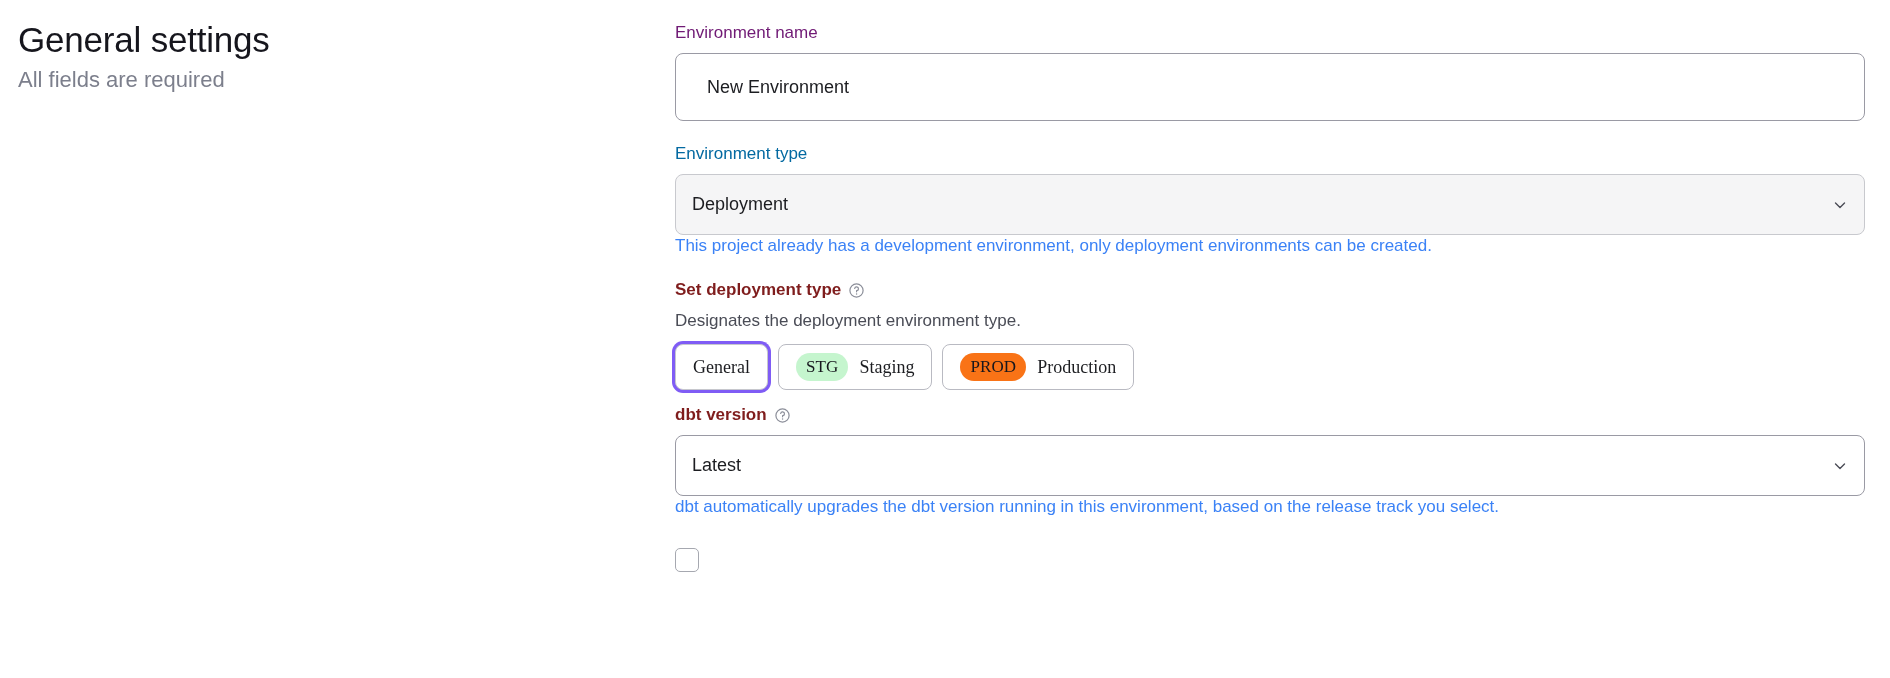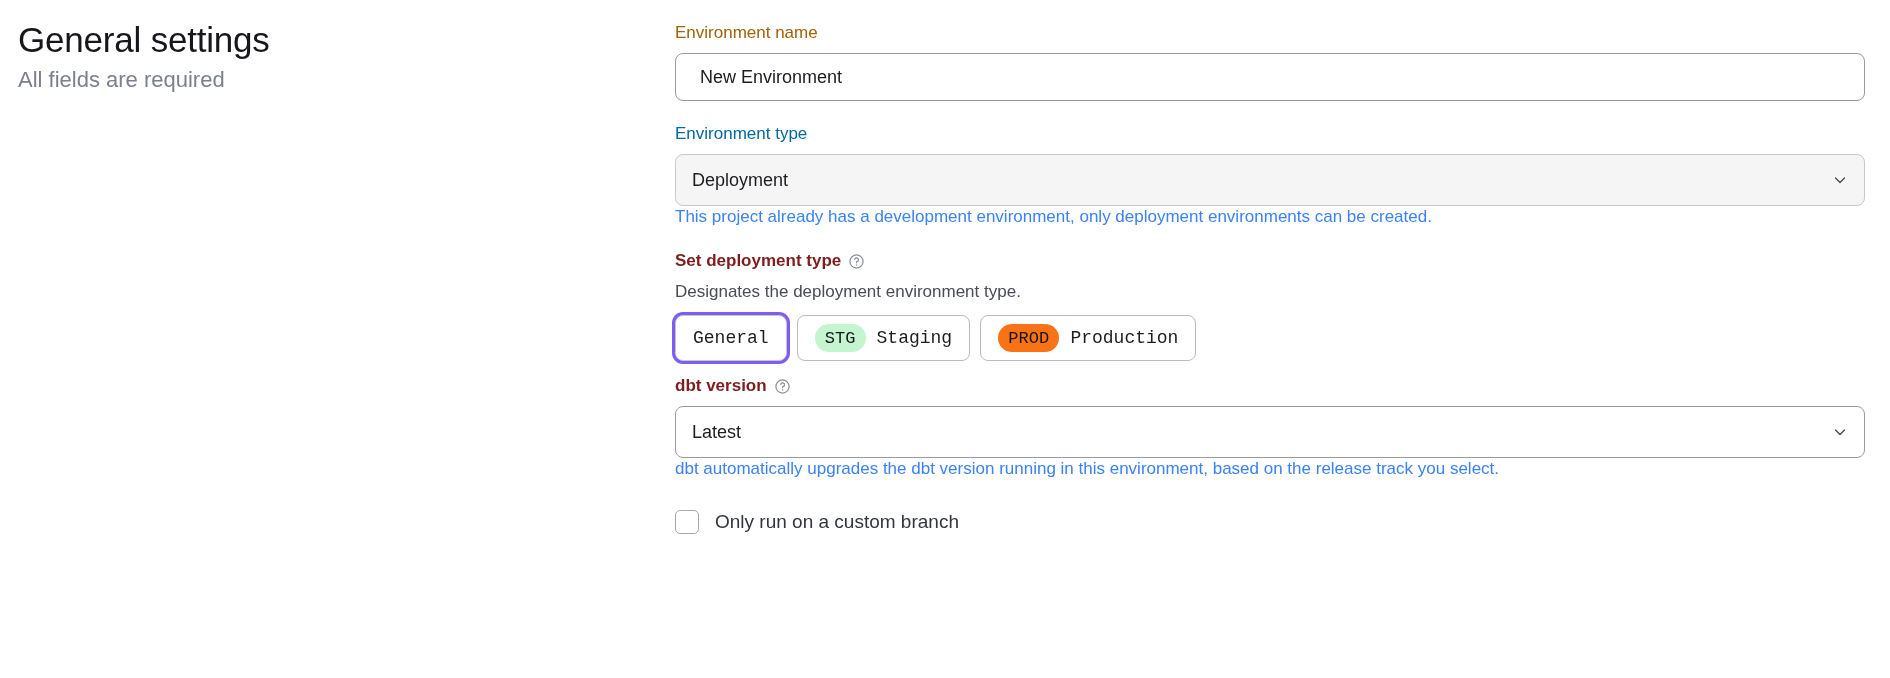--- a/index.html
+++ b/index.html
@@ -49,21 +49,21 @@
   .form-col {
     position: absolute;
     left: 675px;
     top: 22px;
     width: 1190px;
   }
 
   .field-label {
     font-size: 17px;
     line-height: 22px;
-    color: #a16207;
+    color: #701a75;
     font-weight: 400;
     margin-bottom: 9px;
     display: block;
   }
   .field-label.disabled {
     color: #0369a1;
   }
   .field-label.bold {
     font-weight: 700;
     color: #7f1d1d;
@@ -78,37 +78,37 @@
     height: 17px;
     flex: 0 0 17px;
     align-items: center;
     justify-content: center;
     color: #8b8e99;
   }
   .help-icon svg { display: block; }
 
   .text-input {
     width: 100%;
-    height: 48px;
+    height: 68px;
     border: 1px solid #9a9aa4;
     border-radius: 8px;
     background: #ffffff;
     font-family: "Liberation Sans", sans-serif;
     font-size: 18px;
     color: #1c1d21;
-    padding: 0 24px;
+    padding: 0 31px;
     outline: none;
     display: flex;
     align-items: center;
   }
 
   .select-box {
     position: relative;
     width: 100%;
-    height: 52px;
+    height: 61px;
     border: 1px solid #9a9aa4;
     border-radius: 8px;
     background: #ffffff;
     display: flex;
     align-items: center;
     padding: 0 16px;
     font-size: 18px;
     color: #1c1d21;
     cursor: pointer;
   }
@@ -160,21 +160,21 @@
     border: 1px solid #b9bac2;
     border-radius: 8px;
     background: #ffffff;
     display: flex;
     align-items: center;
     gap: 11px;
     padding: 0 17px;
     font-size: 18px;
     color: #1c1d21;
     cursor: pointer;
-    font-family: Liberation Mono, monospace;
+    font-family: Liberation Serif, serif;
     white-space: nowrap;
   }
   .pill.selected {
     box-shadow: 0 0 0 3px #7f5cf5;
     border-color: #c6c7cd;
   }
   .badge {
     display: inline-flex;
     align-items: center;
     justify-content: center;
@@ -295,17 +295,16 @@
           <svg width="16" height="16" viewBox="0 0 16 16" fill="none" stroke="currentColor" stroke-width="1.4" stroke-linecap="round" stroke-linejoin="round">
             <path d="M3.5 6 L8 10.5 L12.5 6"></path>
           </svg>
         </span>
       </div>
       <div class="helper-text">dbt automatically upgrades the dbt version running in this environment, based on the release track you select.</div>
     </div>
 
     <div class="checkbox-row">
       <span class="checkbox"></span>
-      <span class="checkbox-label">Only run on a custom branch</span>
     </div>
 
   </div>
 </div>
 
 </body></html>

